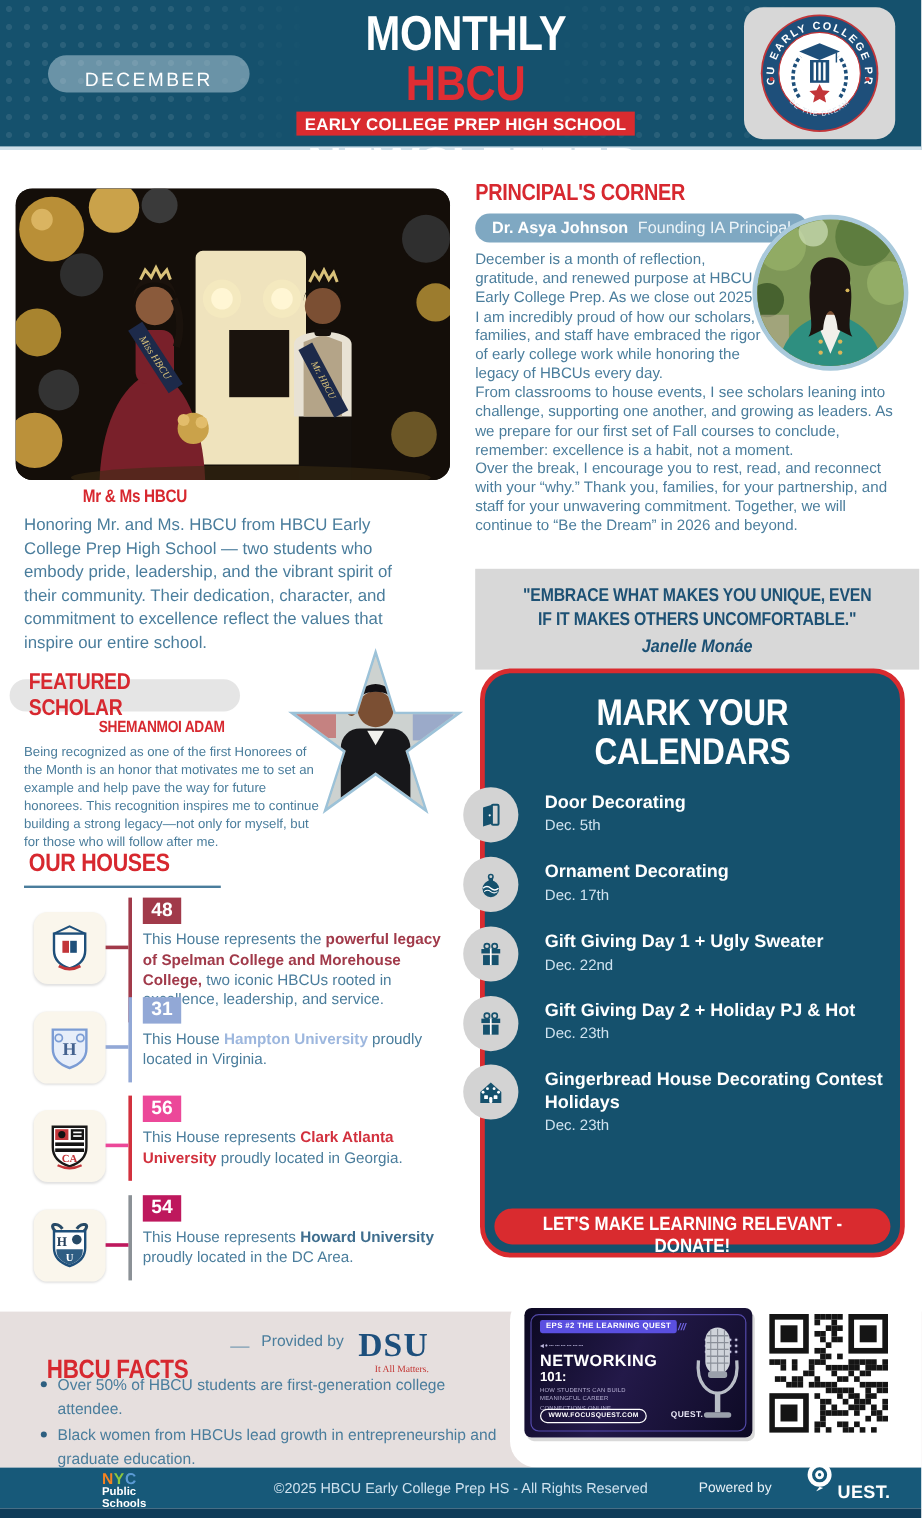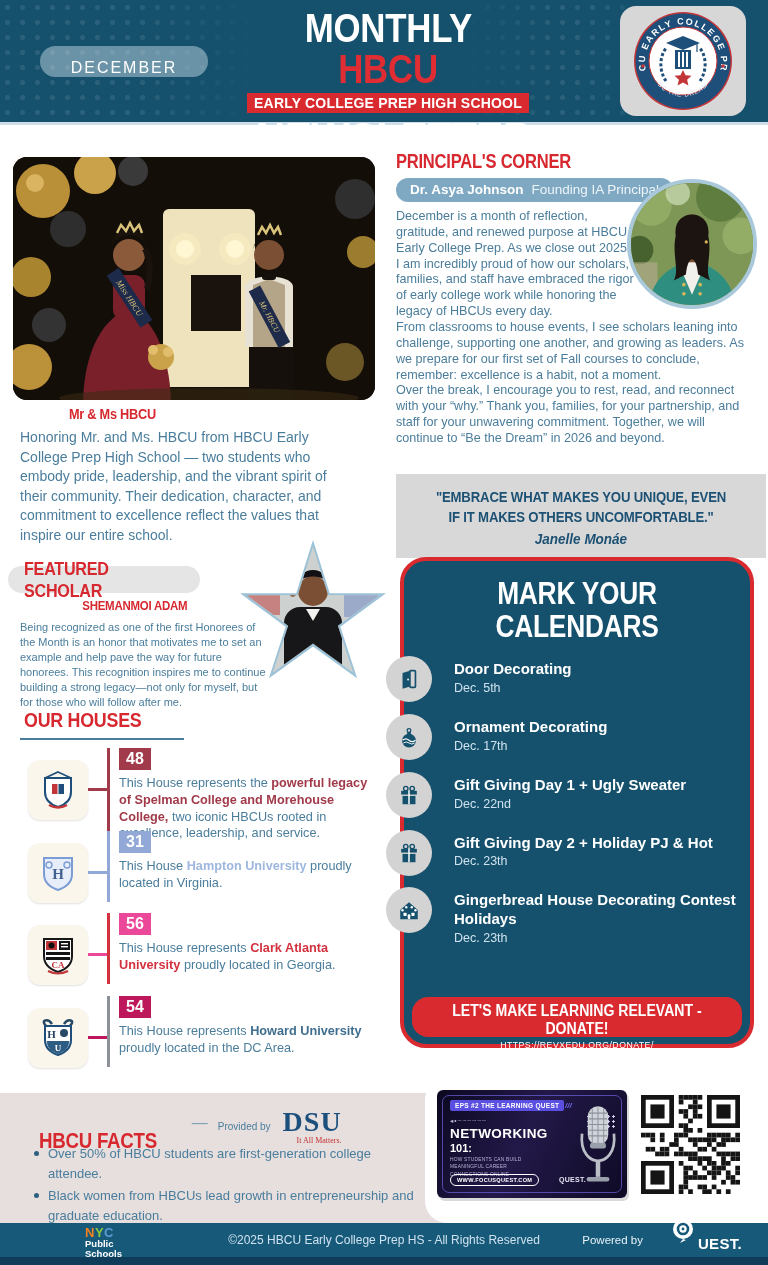--- a/index.html
+++ b/index.html
@@ -81,32 +81,32 @@
 
   .calendar{position:absolute;left:400px;top:557px;width:346px;height:483px;background:#15516d;
      border:4px solid #d92b2f;border-radius:26px;}
   .cal-title{margin-top:16px;font-size:31px;font-weight:800;color:#fff;text-align:center;line-height:1.07;}
   .events{margin:17px 12px 0 50px;position:relative;}
   .ev{position:relative;margin-bottom:23px;}
   .ev .ico{position:absolute;left:-68px;top:-4px;width:46px;height:46px;border-radius:50%;background:#d3d3d3;
      display:flex;align-items:center;justify-content:center;}
   .ev-t{color:#fff;font-weight:800;font-size:15px;line-height:1.25;}
   .ev-d{color:#cfe2ef;font-size:12.5px;margin-top:2px;}
-  .donate{position:absolute;left:8px;right:8px;bottom:7px;height:40px;background:#d92b2f;border-radius:16px;
+  .donate{position:absolute;left:8px;right:8px;bottom:7px;height:30px;background:#d92b2f;border-radius:16px;
      text-align:center;color:#fff;cursor:pointer;}
   .donate-l1{margin-top:5px;font-weight:800;font-size:16px;transform:scaleX(.88);transform-origin:center;}
   .donate-l2{font-size:9.5px;letter-spacing:.5px;margin-top:1px;transform:scaleX(.92);transform-origin:center;}
 
   
   .band{position:absolute;left:0;top:1093px;width:768px;height:130px;background:#e6dfde;}
   .white-panel{position:absolute;left:425px;top:1078px;width:343px;height:145px;background:#fff;border-radius:22px 0 0 22px;}
   .facts-row{position:absolute;left:39px;top:1108px;display:flex;align-items:flex-start;}
   .facts-h{font-size:22px;margin-top:20px;}
   .dash{color:#7fa0b5;font-size:16px;margin:6px 10px 0 14px;}
-  .provided{color:#4a7d9c;font-size:10px;margin-top:13px;text-align:center;}
+  .provided{color:#4a7d9c;font-size:13px;margin-top:2px;text-align:center;}
   .dsu{margin-left:12px;text-align:right;line-height:1;}
   .dsu-name{font-family:"Liberation Serif",serif;font-weight:700;font-size:28px;color:#1d4f7c;letter-spacing:1px;}
   .dsu-tag{font-family:"Liberation Serif",serif;color:#c2312f;font-size:8px;margin-top:1px;}
   .facts-list{position:absolute;left:30px;top:1144px;width:392px;list-style:none;margin:0;padding:0;}
   .facts-list li{position:relative;padding-left:18px;font-size:13px;line-height:1.5;color:#4a7d9c;margin-bottom:3px;}
   .facts-list li::before{content:'';position:absolute;left:4px;top:7px;width:5px;height:5px;border-radius:50%;background:#2d5f80;}
 
   
   .video{position:absolute;left:437px;top:1090px;width:190px;height:108px;border-radius:6px;overflow:hidden;
      background:linear-gradient(118deg,#0b0820 0%,#231949 45%,#0d0a24 100%);box-shadow:2px 3px 0 rgba(0,0,0,.15);cursor:pointer;}

